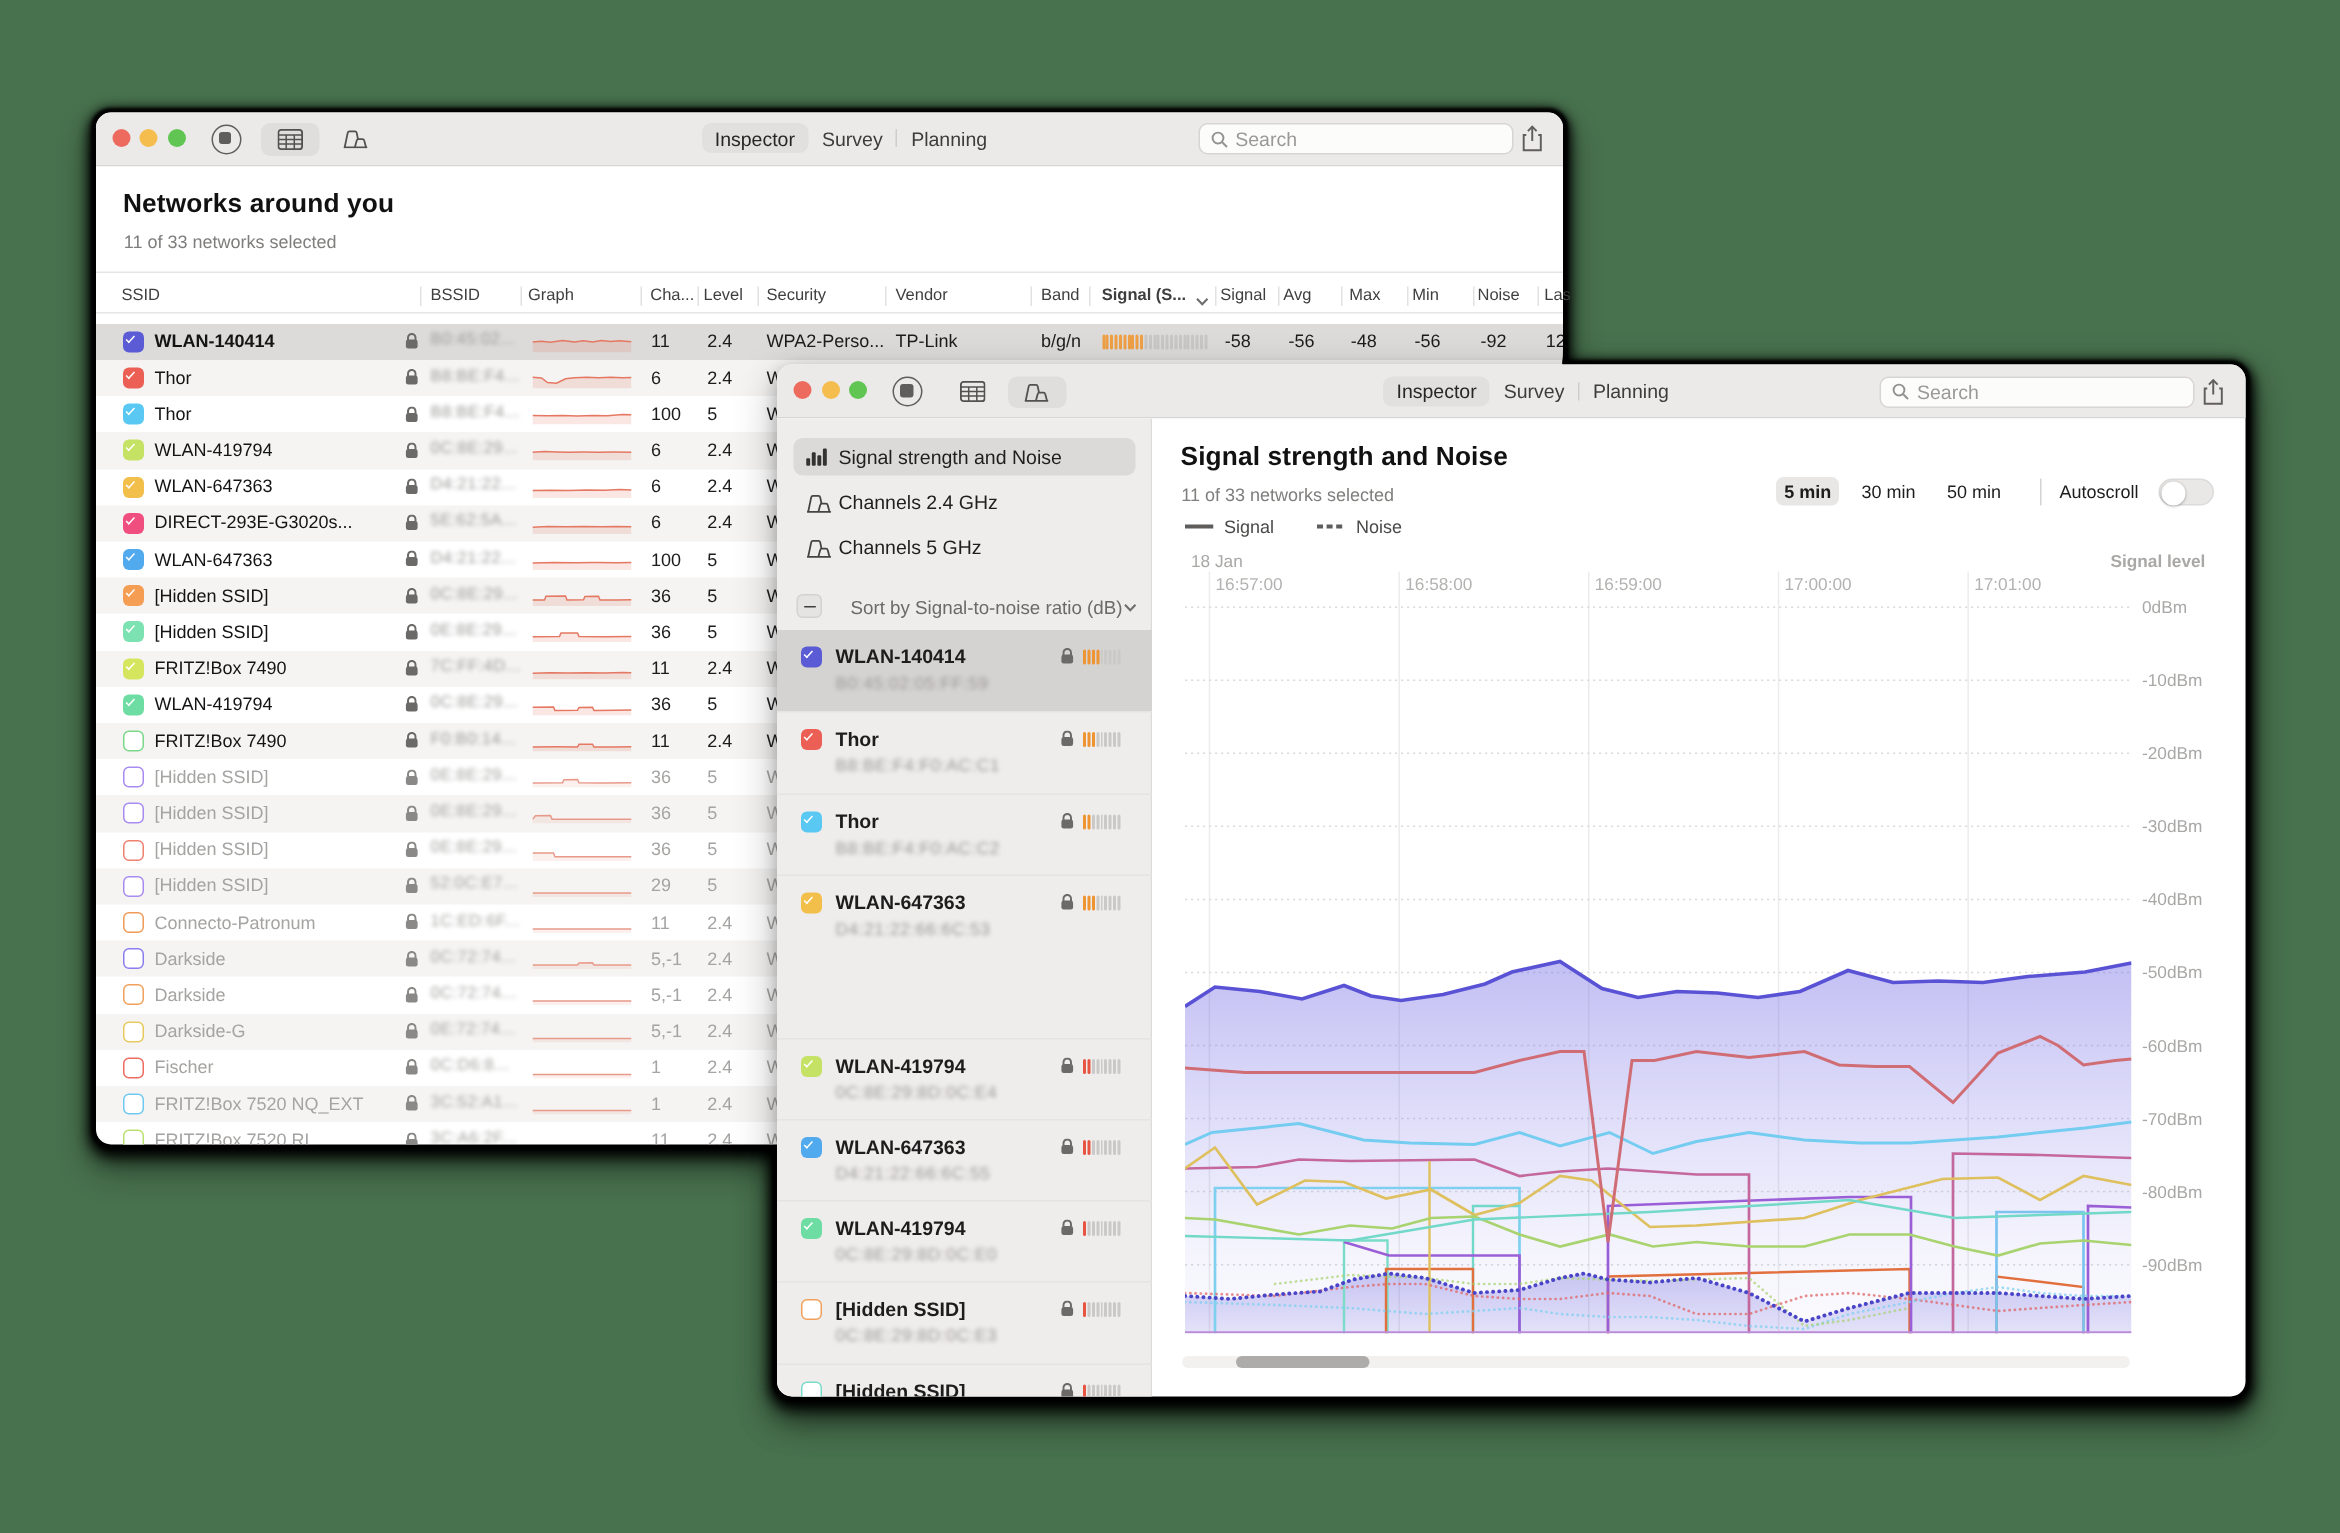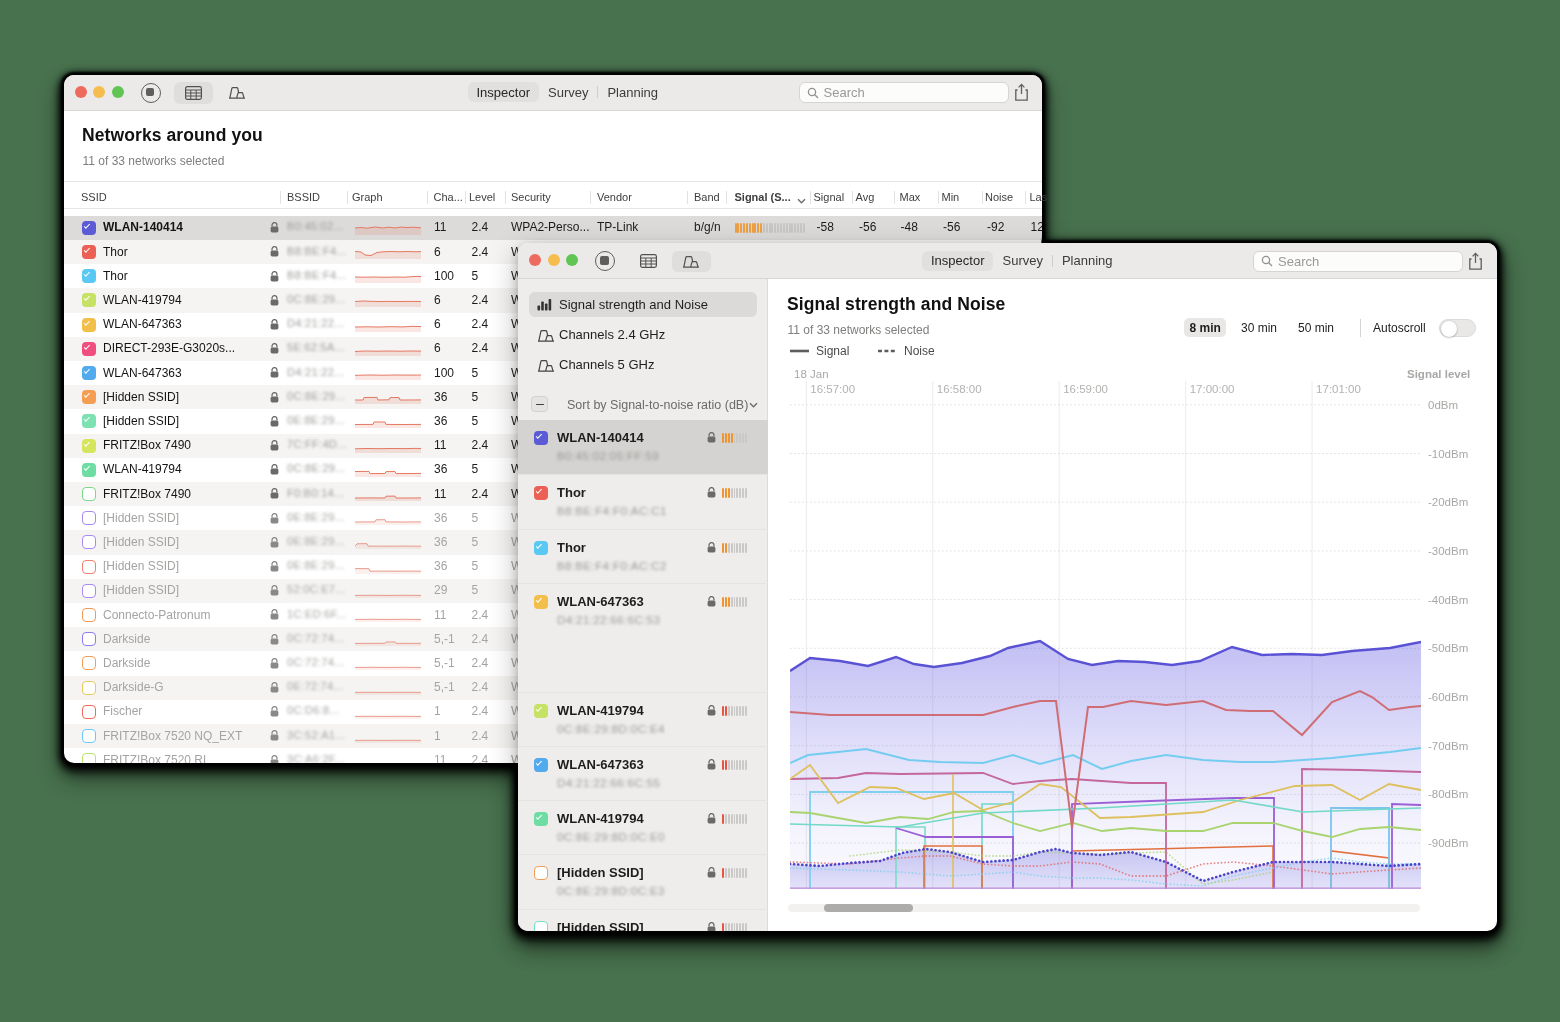--- a/index.html
+++ b/index.html
@@ -833,21 +833,21 @@
           <b style="background:#cbc9c7"></b>
           <b style="background:#cbc9c7"></b>
           <b style="background:#cbc9c7"></b>
           <b style="background:#cbc9c7"></b>
           <b style="background:#cbc9c7"></b>
         </span>
       </div>
     </div>
     <h1 style="position:absolute;left:269px;top:51px">Signal strength and Noise</h1>
     <div class="sub" style="position:absolute;left:269.5px;top:80px">11 of 33 networks selected</div>
-    <div class="pill2" style="left:666px;top:75px;font-weight:700">8 min</div>
+    <div class="pill2" style="left:666px;top:75px;font-weight:700">5 min</div>
     <div class="mlbl" style="left:723px;top:78px">30 min</div>
     <div class="mlbl" style="left:780px;top:78px">50 min</div>
     <div style="position:absolute;left:842px;top:76px;width:1px;height:18px;background:#d4d3d2"></div>
     <div class="mlbl" style="left:855px;top:78px">Autoscroll</div>
     <div class="toggle" style="left:921px;top:76px">
       <b></b>
     </div>
     <div class="legend" style="left:272px;top:101px">
       <svg width="19" height="4" viewBox="0 0 19 4">
         <line x1="0" y1="2" x2="19" y2="2" stroke="#5e5d5c" stroke-width="2.6"></line>

